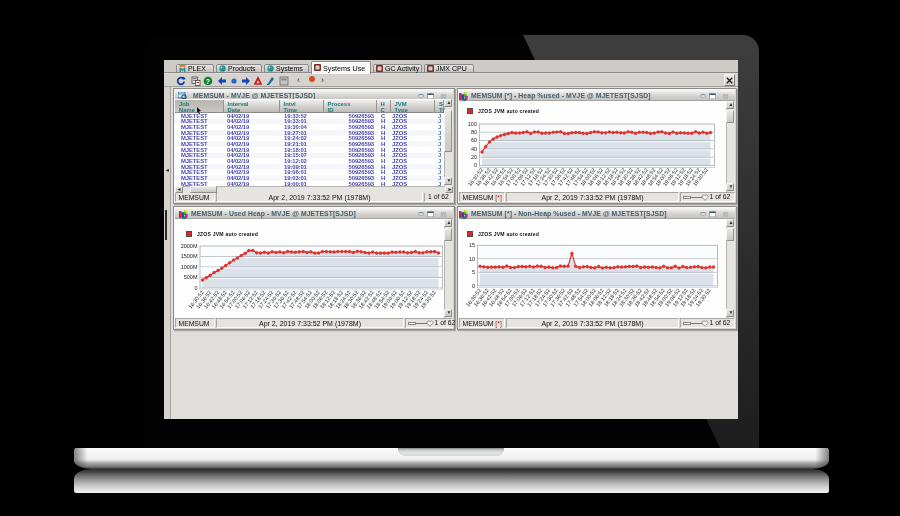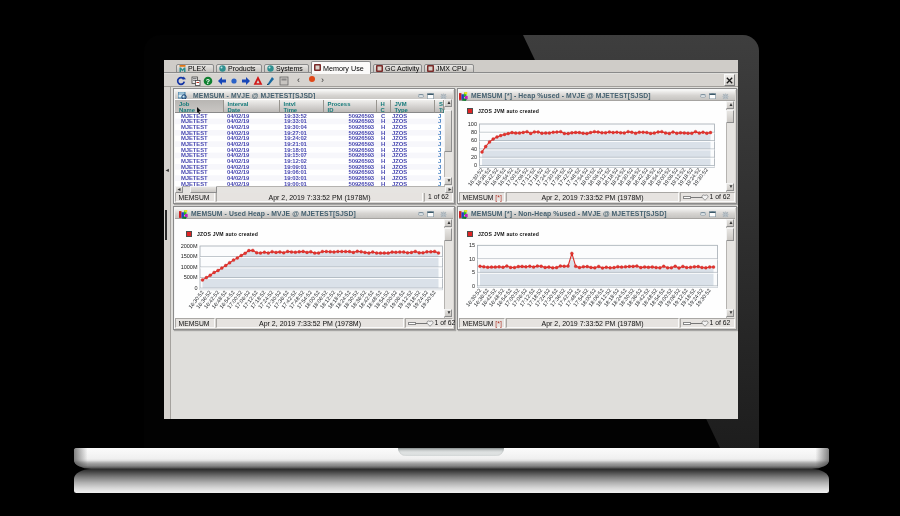--- a/index.html
+++ b/index.html
@@ -22,21 +22,21 @@
       <svg style="position:absolute;left:103px;top:5px" width="7" height="7">
         <circle cx="3.5" cy="3.5" r="3.2" fill="#2e8f8f"></circle>
         <circle cx="2.5" cy="2.5" r="1" fill="#bfe5e5"></circle>
       </svg>
       <div style="position:absolute;left:112px;top:4.5px;font-size:7px;color:#000;white-space:nowrap">Systems</div>
       <div style="position:absolute;left:147px;top:1px;width:60px;height:12.5px;background:#fbfaf9;border:1px solid #8a8a8a;border-bottom:none;border-radius:2px 2px 0 0"></div>
       <svg style="position:absolute;left:150px;top:3.5px" width="7" height="7">
         <rect x="0" y="0" width="7" height="7" rx="1" fill="#7a2a28"></rect>
         <rect x="1.5" y="1.5" width="4" height="4" fill="#d8d0c8"></rect>
       </svg>
-      <div style="position:absolute;left:159px;top:3.5px;font-size:7.2px;color:#000;white-space:nowrap">Memory Use</div>
+      <div style="position:absolute;left:159px;top:3.5px;font-size:7.2px;color:#000;white-space:nowrap">Systems Use</div>
       <div style="position:absolute;left:209px;top:3.5px;width:49px;height:9.5px;background:linear-gradient(#e8e6e3,#c6c3bf);border:1px solid #8a8a8a;border-radius:2px 2px 0 0"></div>
       <svg style="position:absolute;left:212px;top:5px" width="7" height="7">
         <rect x="0" y="0" width="7" height="7" rx="1" fill="#7a2a28"></rect>
         <rect x="1.5" y="1.5" width="4" height="4" fill="#d8d0c8"></rect>
       </svg>
       <div style="position:absolute;left:221px;top:4.5px;font-size:7px;color:#000;white-space:nowrap">GC Activity</div>
       <div style="position:absolute;left:260px;top:3.5px;width:50px;height:9.5px;background:linear-gradient(#e8e6e3,#c6c3bf);border:1px solid #8a8a8a;border-radius:2px 2px 0 0"></div>
       <svg style="position:absolute;left:263px;top:5px" width="7" height="7">
         <rect x="0" y="0" width="7" height="7" rx="1" fill="#7a2a28"></rect>
         <rect x="1.5" y="1.5" width="4" height="4" fill="#d8d0c8"></rect>

